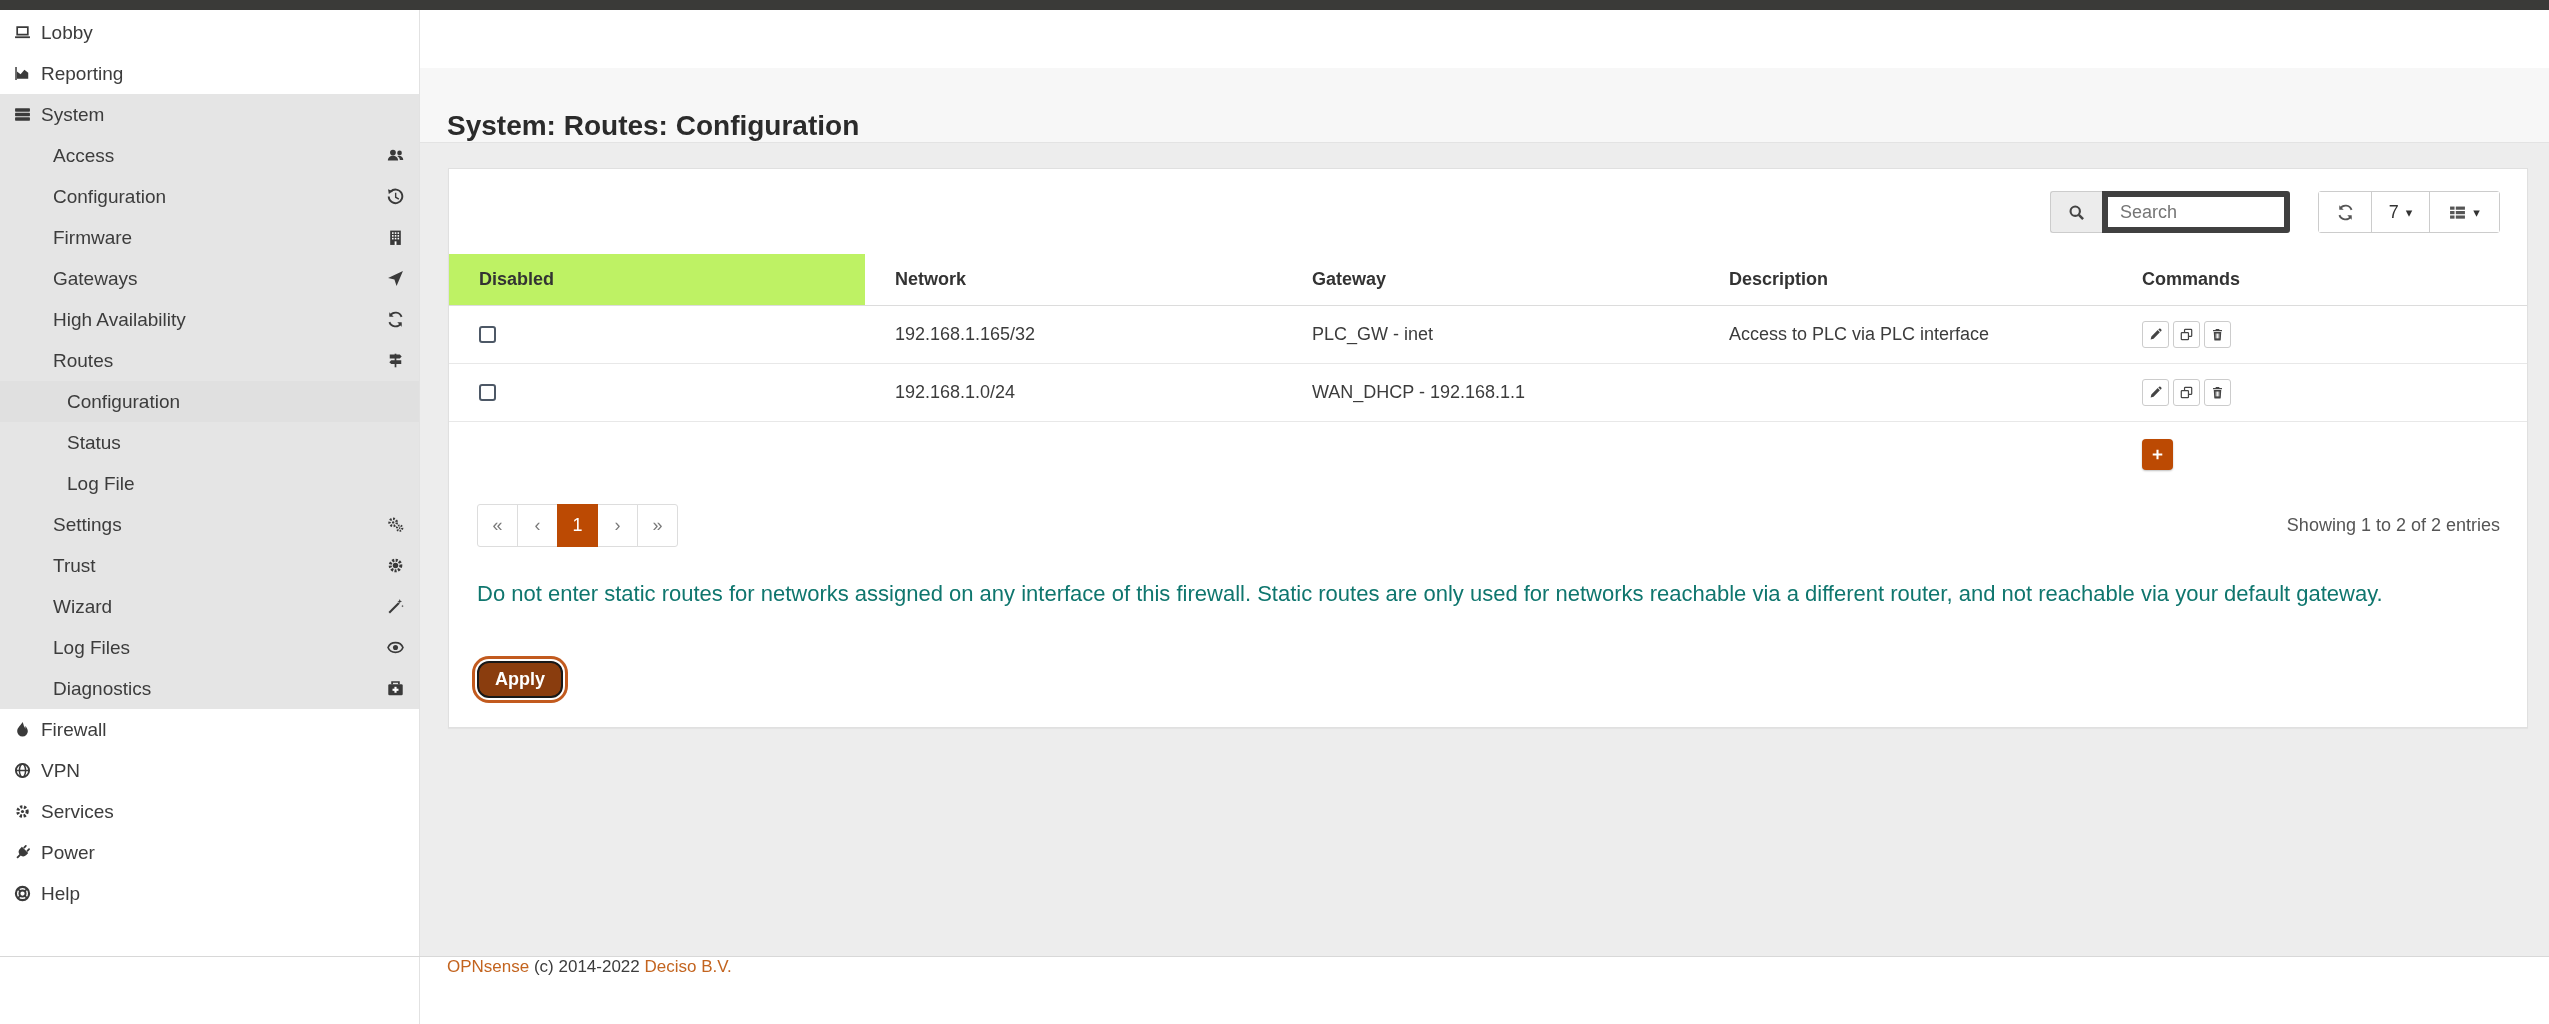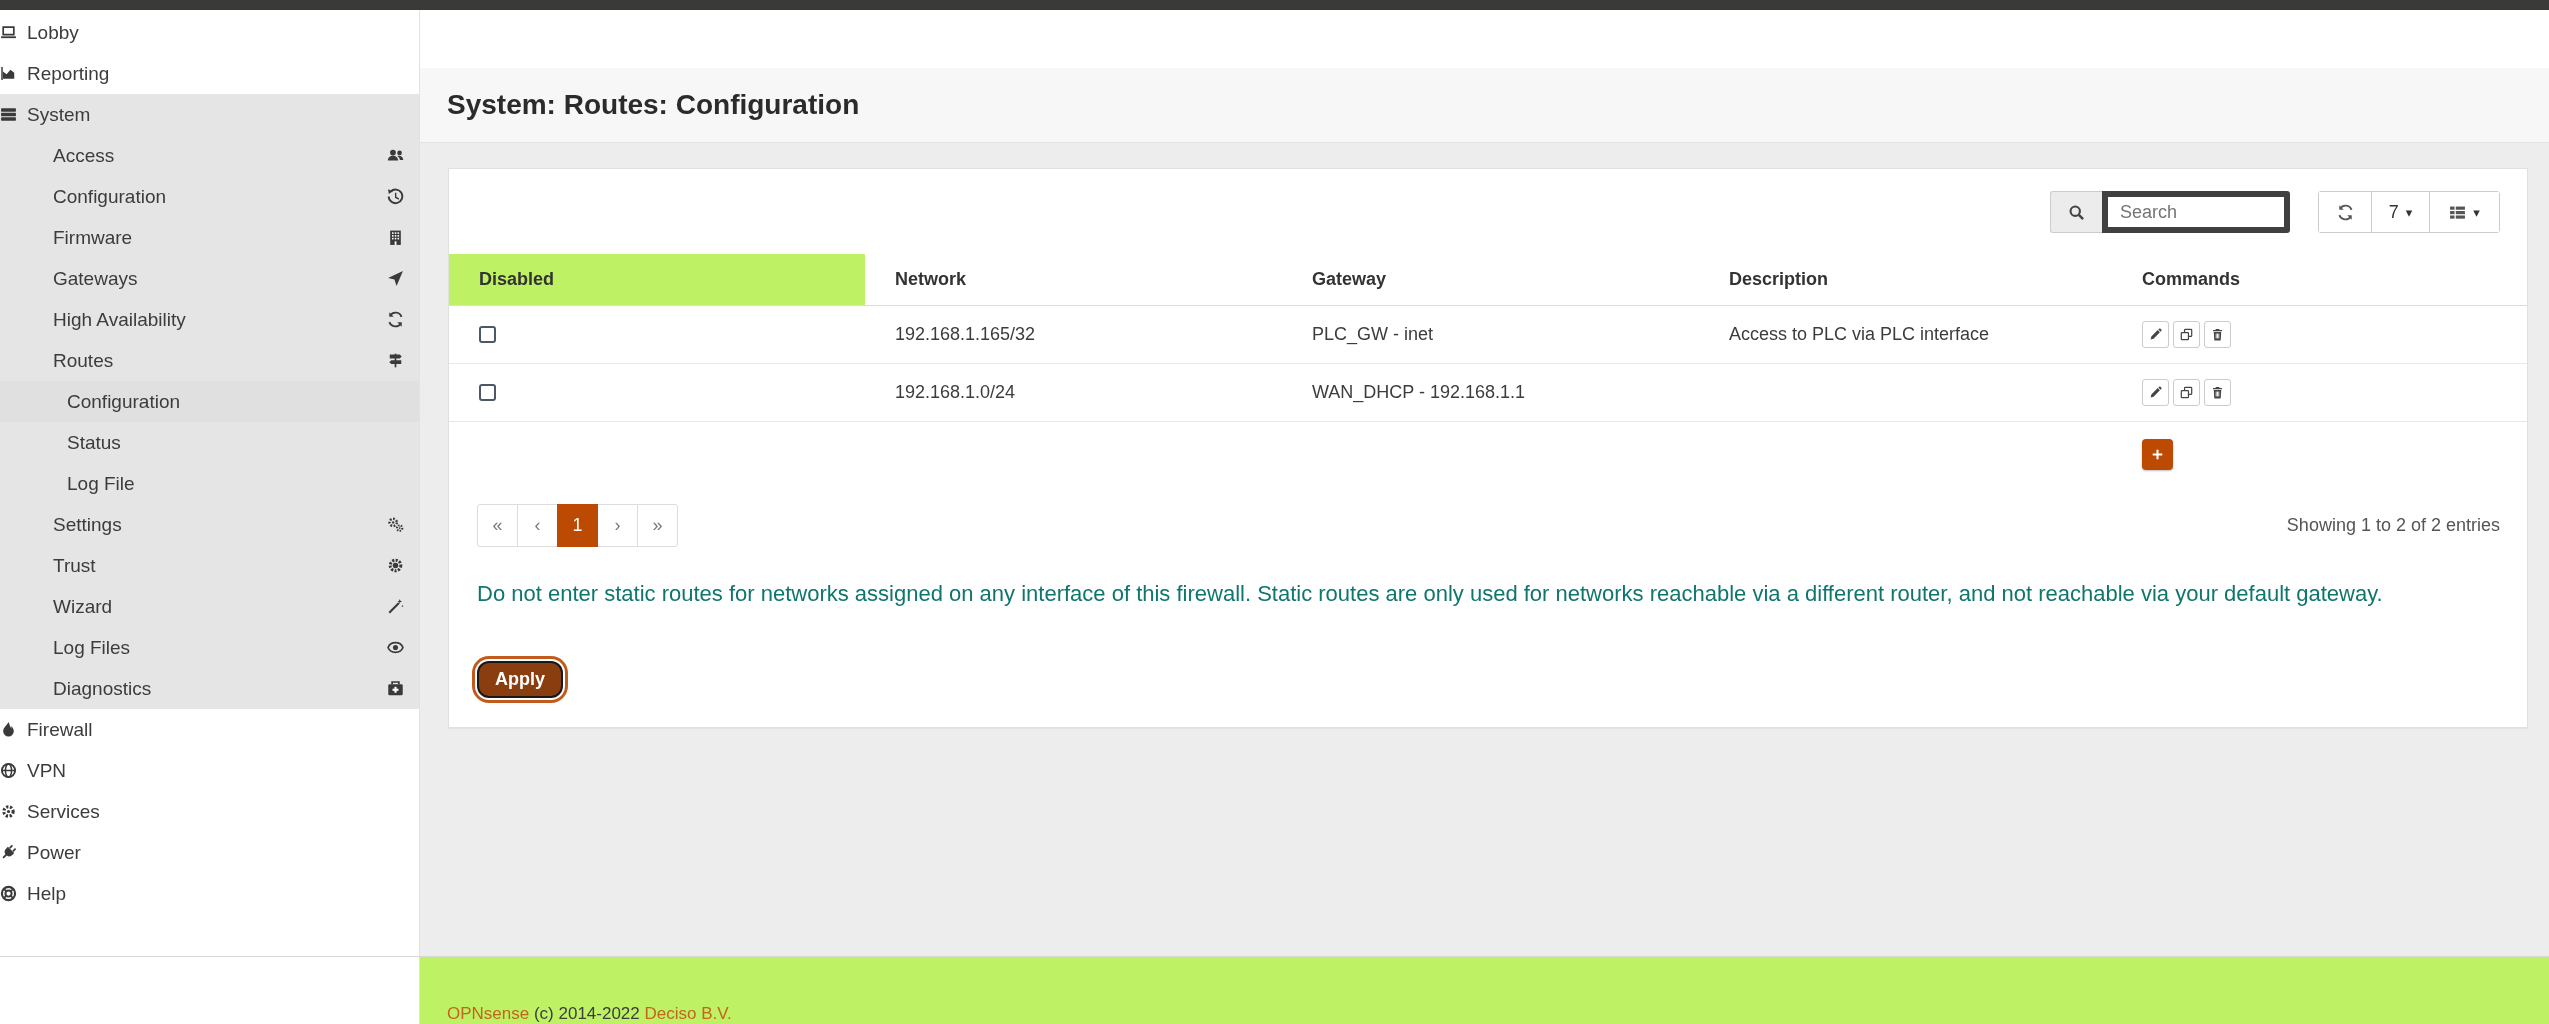--- a/index.html
+++ b/index.html
@@ -13,32 +13,32 @@
 
   
   .topbar { height:10px; background:#3a3a38; }
 
   
   .layout { display:flex; height:946px; }
 
   
   .sidebar { width:420px; min-width:420px; background:#fff; border-right:1px solid #e2e2e2; padding-top:2px; overflow:hidden; }
   .nav-item { height:41px; display:flex; align-items:center; font-size:19px; color:#3c3c3c; cursor:pointer; }
-  .nav-item.top { }
+  .nav-item.top { padding-left:14px; }
   .nav-item.top .ico { width:17px; height:17px; margin-right:10px; color:#3a3a3a; }
   .nav-item.sub { padding-left:53px; padding-right:15px; justify-content:space-between; }
   .nav-item.sub .ico { width:17px; height:17px; color:#3a3a3a; }
   .nav-item.subsub { padding-left:67px; }
   .nav-item.section { background:#e5e5e5; }
   .nav-item.active { background:#e0e0e0; }
 
   
   .main { flex:1; display:flex; flex-direction:column; background:#ededed; min-width:0; }
   .header-strip { height:58px; background:#fff; }
-  .title-band { height:75px; background:#f7f7f7; border-bottom:1px solid #e3e3e3; display:flex; align-items:center; padding-left:27px; }
+  .title-band { height:75px; background:#f7f7f7; border-bottom:1px solid #e3e3e3; display:flex; align-items:flex-end; padding-left:27px; }
   .page-title { font-size:28px; font-weight:bold; color:#2b2b2b; margin:0; }
   .content { flex:1; padding:25px 0 0 28px; }
 
   
   .panel { width:2080px; height:560px; background:#fff; border:1px solid #e0e0e0; box-shadow:0 1px 1px rgba(0,0,0,.04); }
 
   
   .toolbar { display:flex; justify-content:flex-end; align-items:center; padding:22px 27px 0 0; gap:28px; }
   .search-group { display:flex; height:42px; }
   .search-addon { width:52px; background:#ececec; border:1px solid #ccc; border-right:none; border-radius:3px 0 0 3px; display:flex; align-items:center; justify-content:center; color:#444; }
@@ -75,21 +75,21 @@
   .page-btn.active { background:#bc4a03; border-color:#bc4a03; color:#fff; z-index:1; }
   .showing { font-size:18px; color:#555; }
 
   .help-text { margin:34px 27px 0 28px; font-size:22px; color:#0f766e; }
 
   .apply-btn { margin:54px 0 0 28px; background:#8a3d0e; color:#fff; font-weight:bold; font-size:18px; padding:6px 16px; border:2px solid #181818; border-radius:12px; box-shadow:0 0 0 2px #fff, 0 0 0 5px #c25a1e; cursor:pointer; font-family:inherit; }
 
   
   .footer { height:68px; display:flex; border-top:1px solid #d8d8d8; }
   .footer-side { width:420px; min-width:420px; background:#fff; border-right:1px solid #e2e2e2; }
-  .footer-main { flex:1; background:#bef264; display:flex; align-items:flex-end; padding-left:27px; font-size:17px; color:#3c3c3c; }
+  .footer-main { flex:1; background:#ffffff; display:flex; align-items:flex-start; padding-left:27px; font-size:17px; color:#3c3c3c; }
   .footer-main a { color:#c3641f; text-decoration:none; }
   .footer-sep { white-space:pre; }
 </style>
 </head>
 <body>
 
 <svg width="0" height="0" style="position:absolute" aria-hidden="true">
   <defs>
     <symbol id="i-laptop" viewBox="0 0 16 16">
         <path d="M3 3h10v7H3z" fill="none" stroke="currentColor" stroke-width="1.6"></path>

